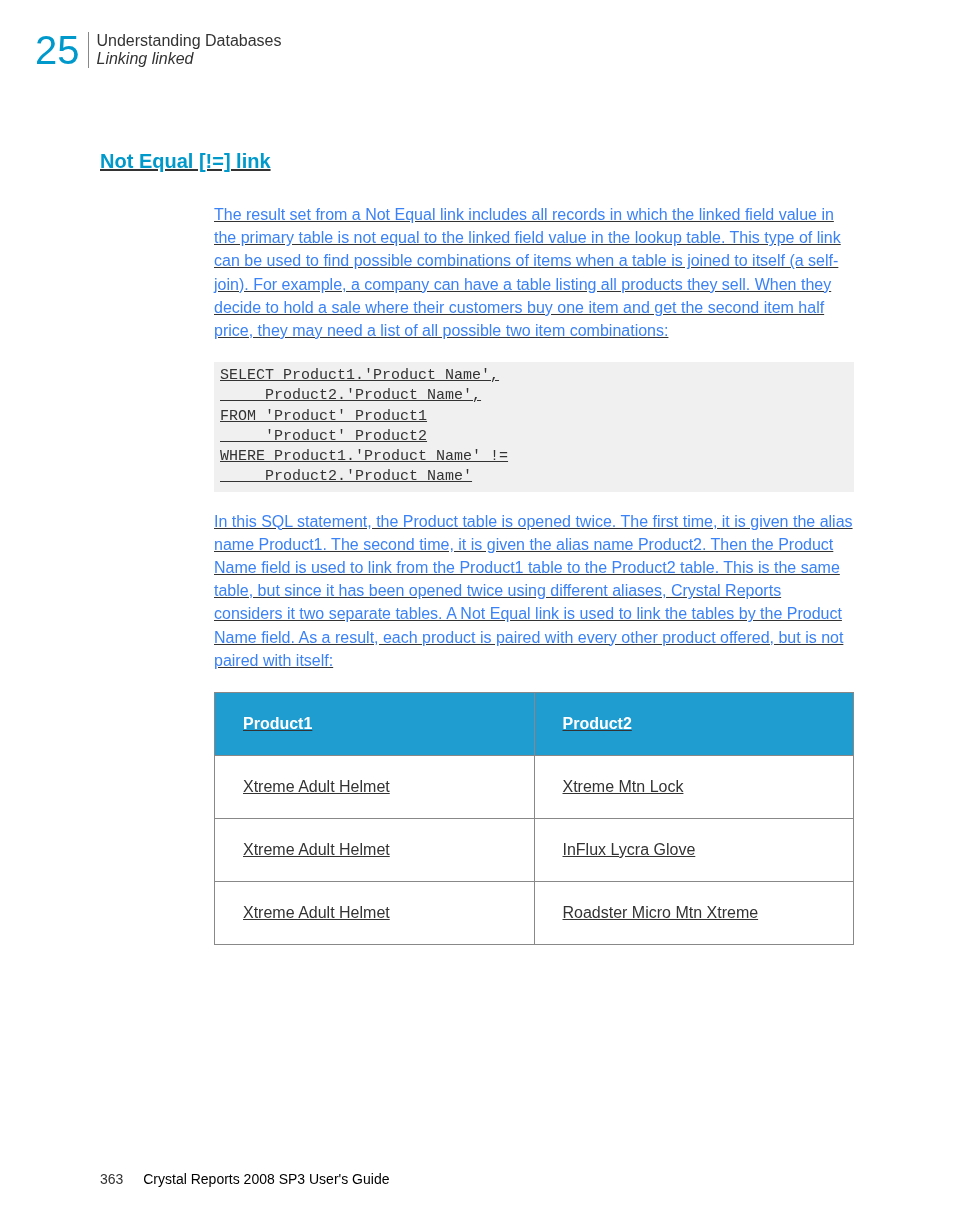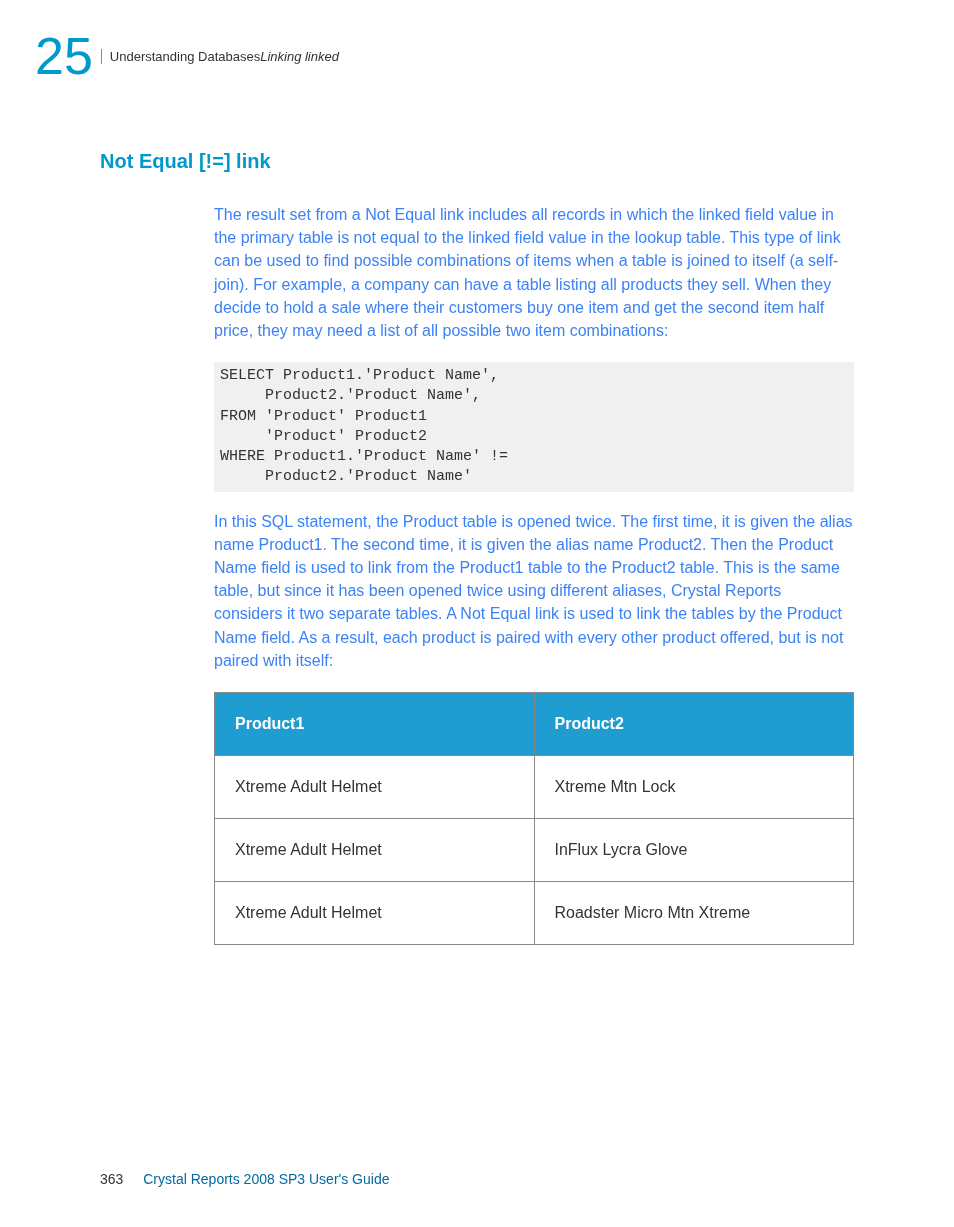--- a/index.html
+++ b/index.html
@@ -16,45 +16,46 @@
     color: #333333;
   }
   .header-area {
     position: absolute;
     top: 30px;
     left: 35px;
     display: flex;
     align-items: center;
   }
   .chapter-number {
-    font-size: 52px;
+    font-size: 40px;
     font-weight: normal;
     color: #0099cc;
     line-height: 1;
     margin-right: 8px;
   }
   .header-text {
     display: flex;
-    flex-direction: row;
-    font-size: 13px;
+    flex-direction: column;
+    font-size: 16px;
     border-left: 1px solid #888;
     padding-left: 8px;
   }
   .header-title {
     color: #333;
   }
   .header-subtitle {
     font-style: italic;
     color: #333;
   }
   .content {
     position: absolute;
     top: 150px;
     left: 100px;
     right: 100px;
+    text-decoration: underline;
   }
   .section-heading {
     color: #0099cc;
     font-size: 20px;
     font-weight: bold;
     margin-bottom: 30px;
   }
   .body-text {
     margin-left: 114px;
     font-size: 16px;
@@ -74,21 +75,21 @@
     margin-bottom: 18px;
   }
   .data-table {
     margin-left: 114px;
     width: calc(100% - 114px);
     border-collapse: collapse;
     margin-top: 16px;
   }
   .data-table th, .data-table td {
     border: 1px solid #888;
-    padding: 22px 20px;
+    padding: 22px 28px;
     text-align: left;
     font-size: 16px;
     width: 50%;
   }
   .data-table th {
     background: #1f9dd1;
     color: #ffffff;
     font-weight: bold;
   }
   .data-table td {
@@ -98,21 +99,21 @@
     position: absolute;
     bottom: 40px;
     left: 100px;
     font-size: 14px;
   }
   .page-number {
     color: #333;
     margin-right: 16px;
   }
   .footer-title {
-    color: #0369a1;
+    color: #000000;
   }
 </style>
 </head>
 <body>
 
 <div class="header-area">
   <div class="chapter-number">25</div>
   <div class="header-text">
     <div class="header-title">Understanding Databases</div>
     <div class="header-subtitle">Linking linked</div>

